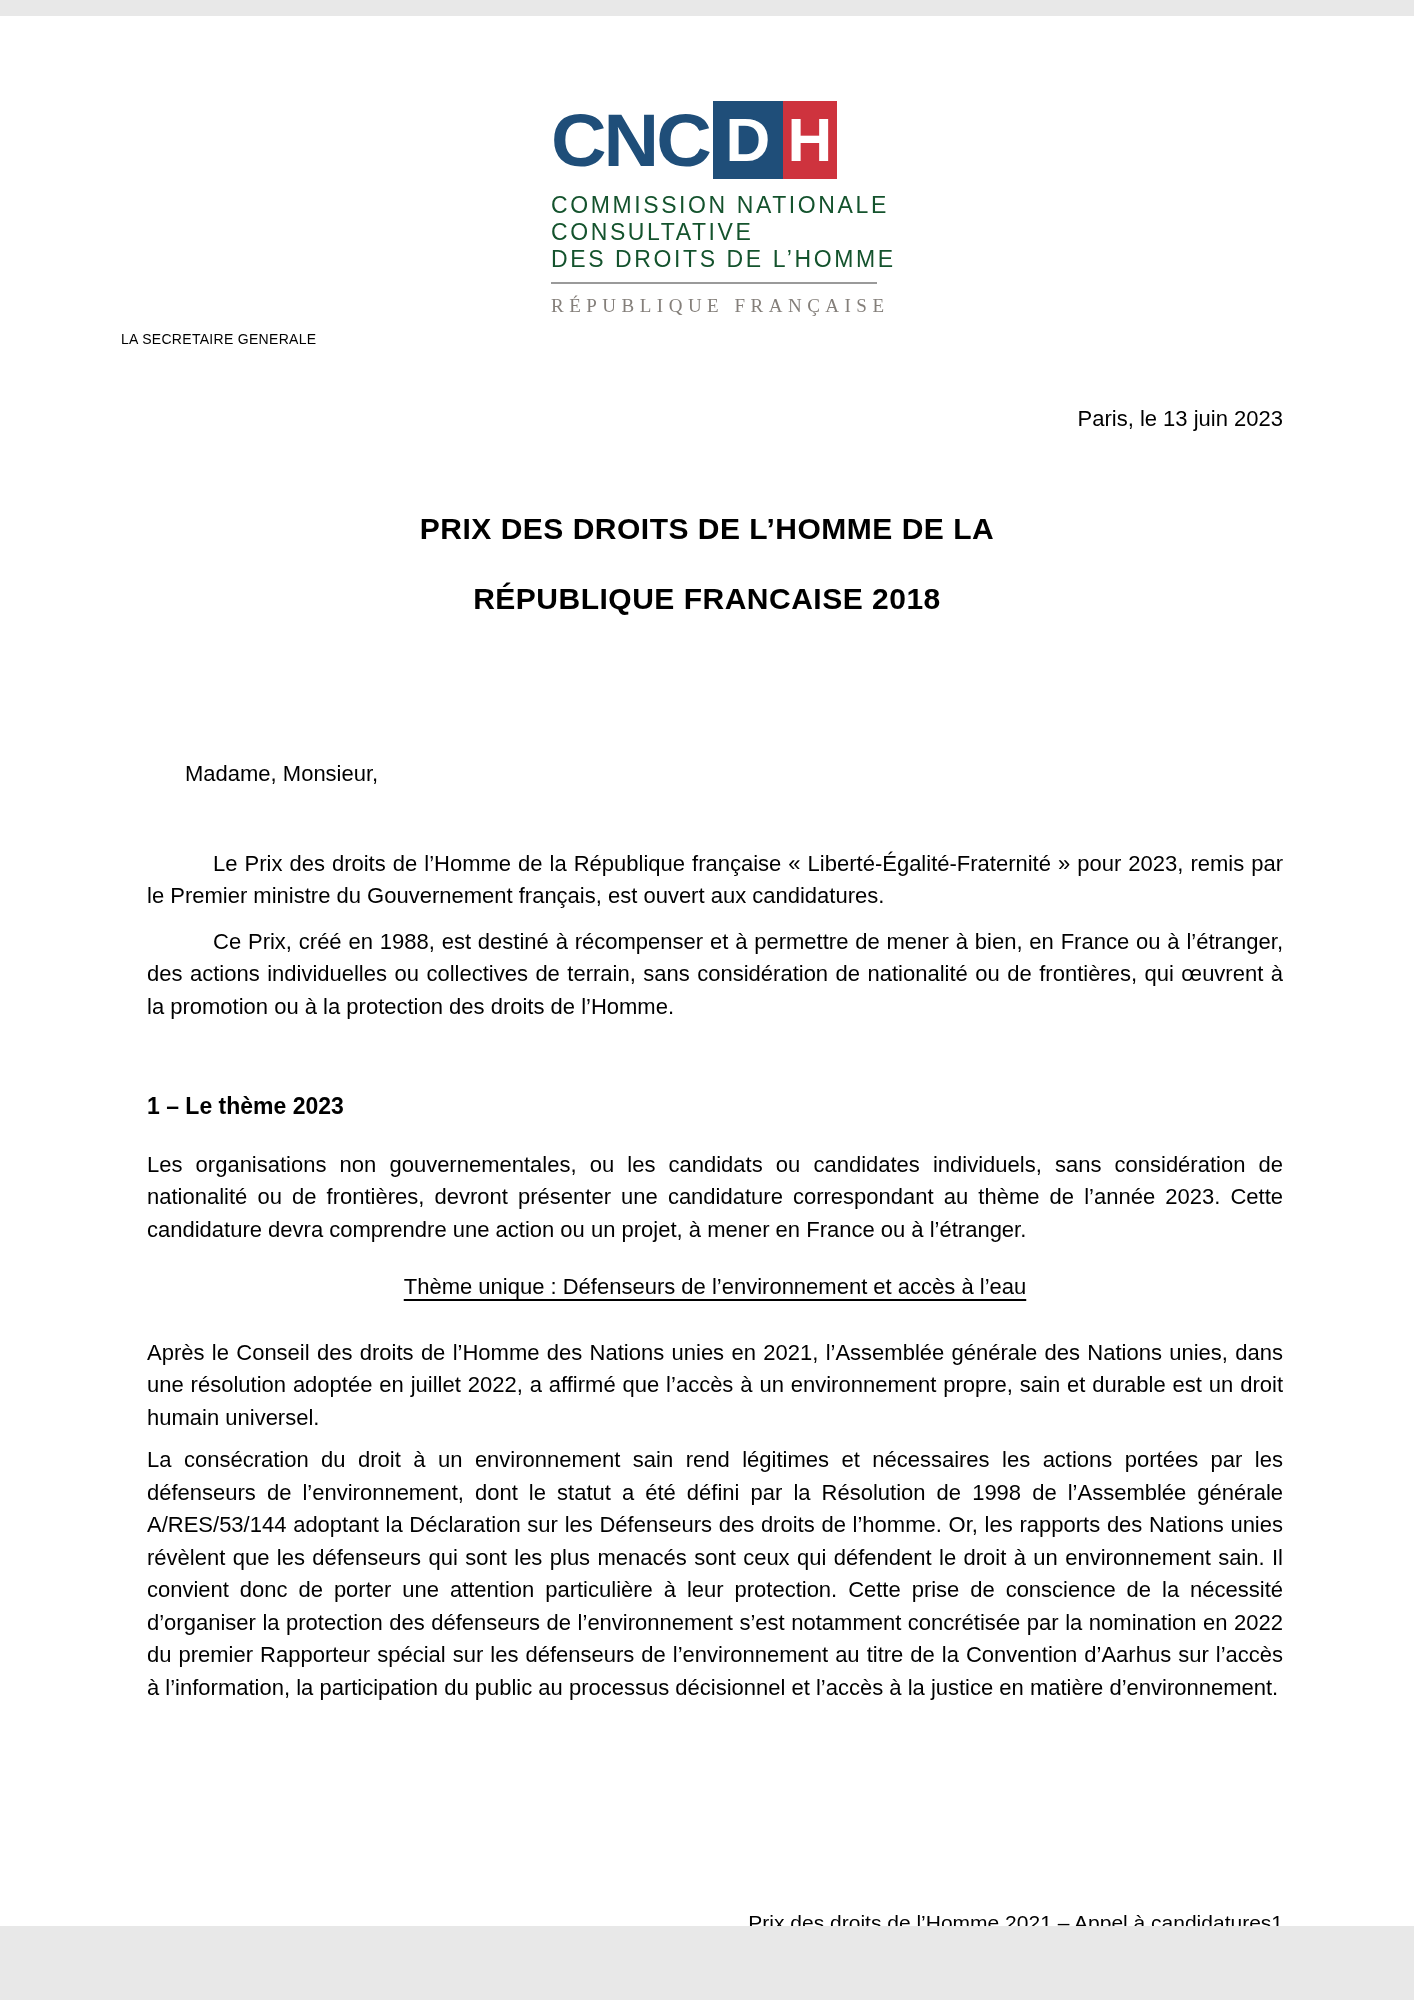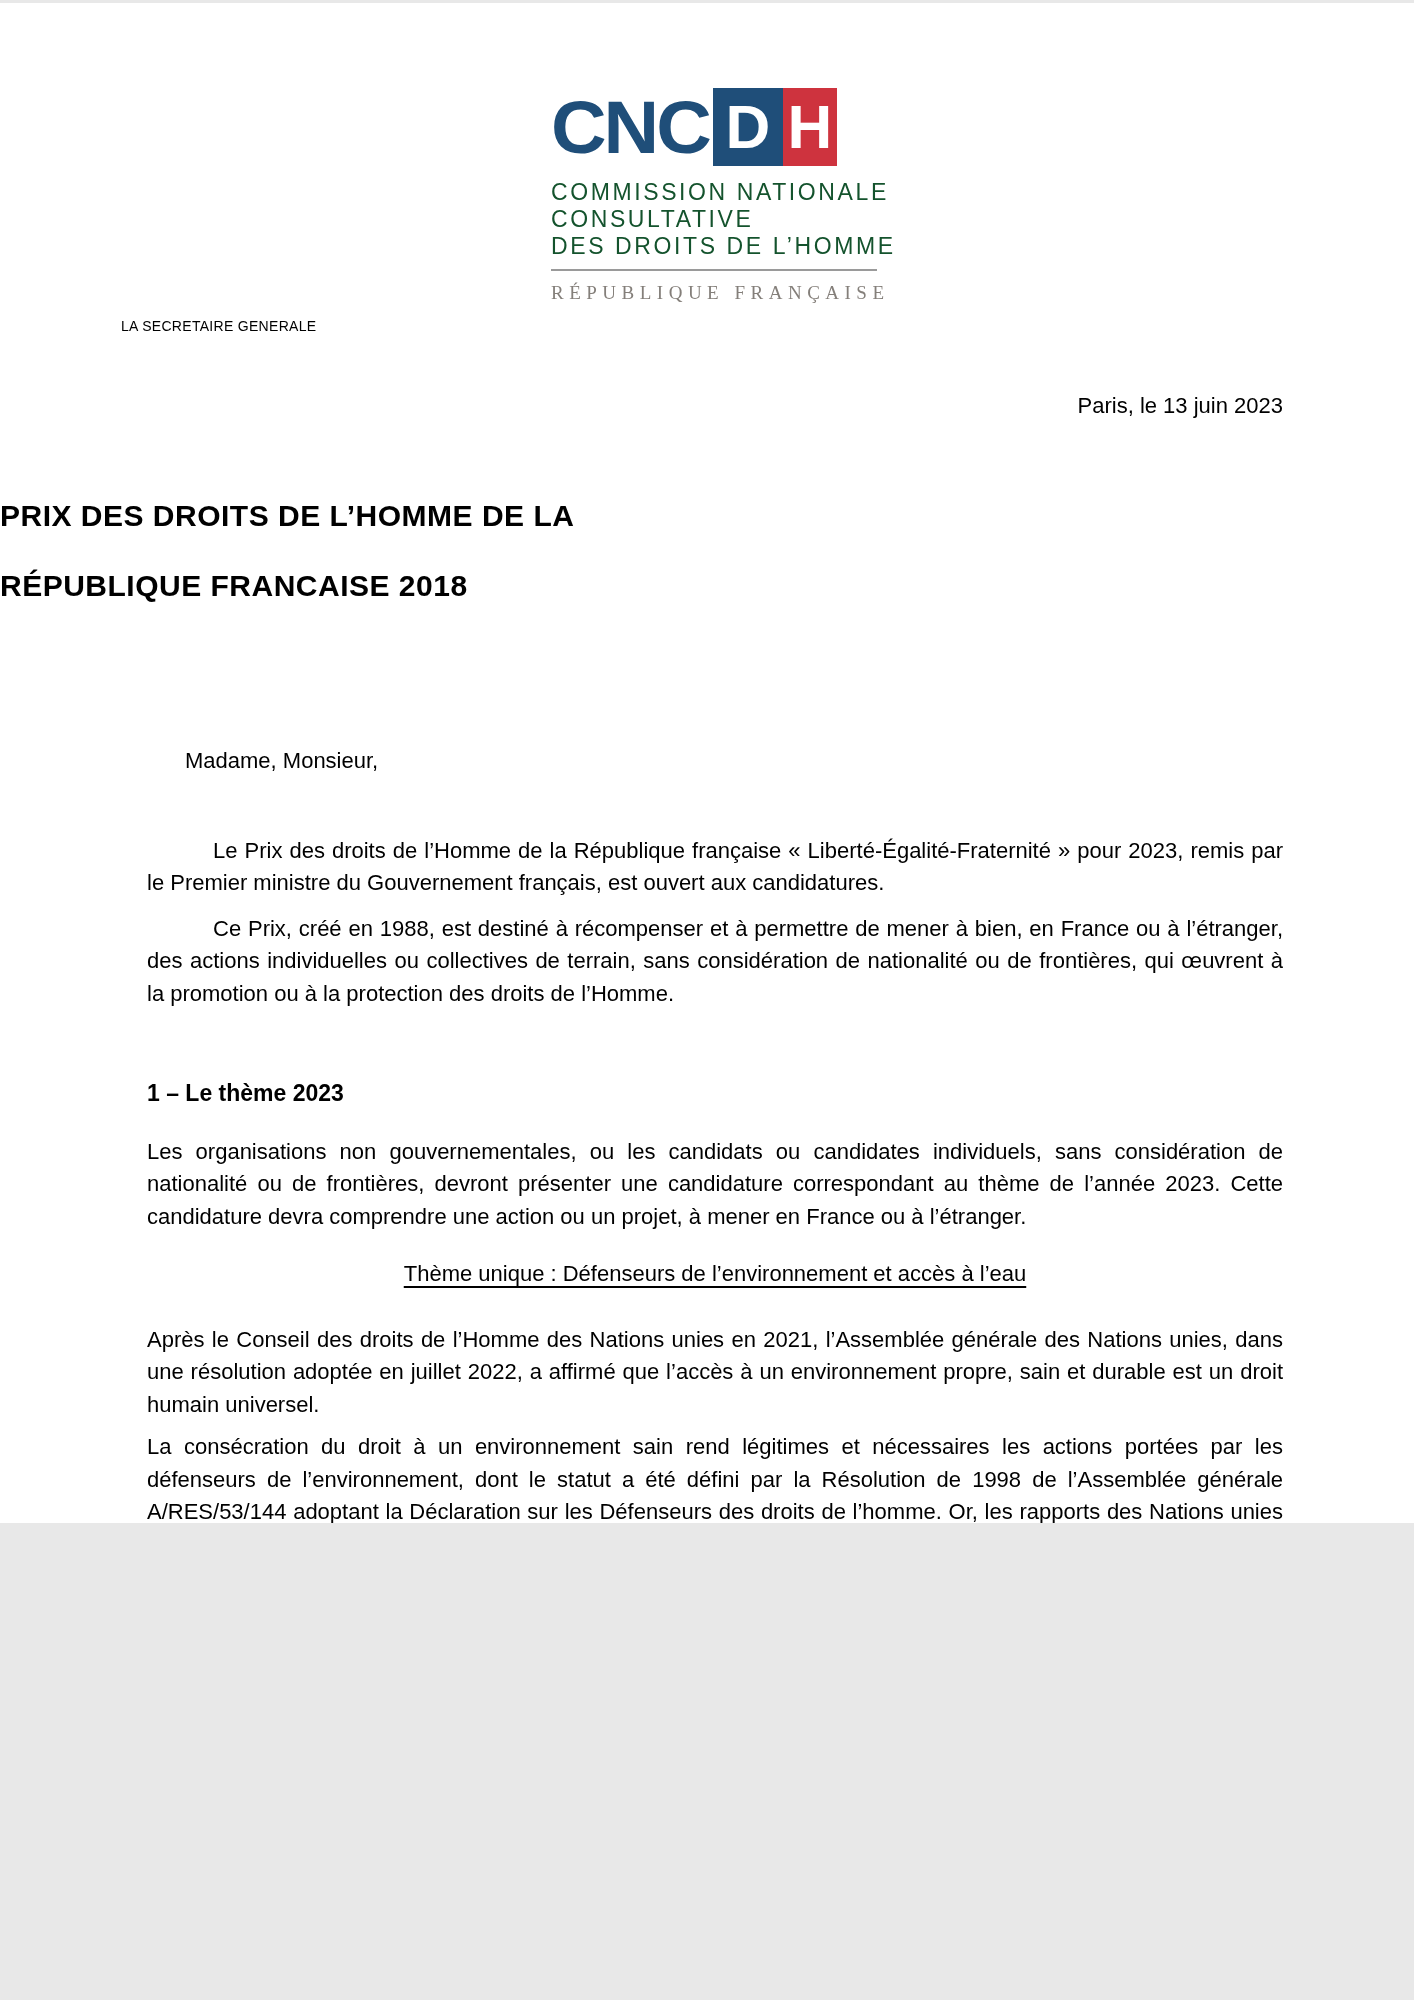--- a/index.html
+++ b/index.html
@@ -1,21 +1,21 @@
 <!DOCTYPE html>
 <html><head>
 <meta charset="utf-8">
 <style>
   * { margin: 0; padding: 0; box-sizing: border-box; }
   html, body { background: #e8e8e8; }
   .page {
     position: relative;
     width: 1414px;
-    height: 1520px;
-    margin: 3px auto;
+    height: 1910px;
+    margin: 16px auto;
     background: #ffffff;
     font-family: "Liberation Sans", sans-serif;
     color: #000000;
     overflow: hidden;
   }
 
   
   .logo-block {
     position: absolute;
     top: 85px;
@@ -83,21 +83,21 @@
     right: 131px;
     font-size: 22px;
   }
 
   
   .doc-title {
     position: absolute;
     top: 478px;
     left: 0;
     width: 100%;
-    text-align: left;
+    text-align: center;
     font-weight: bold;
     font-size: 30px;
     line-height: 70px;
     letter-spacing: 0.5px;
   }
 
   
   .body-text {
     position: absolute;
     top: 742px;

